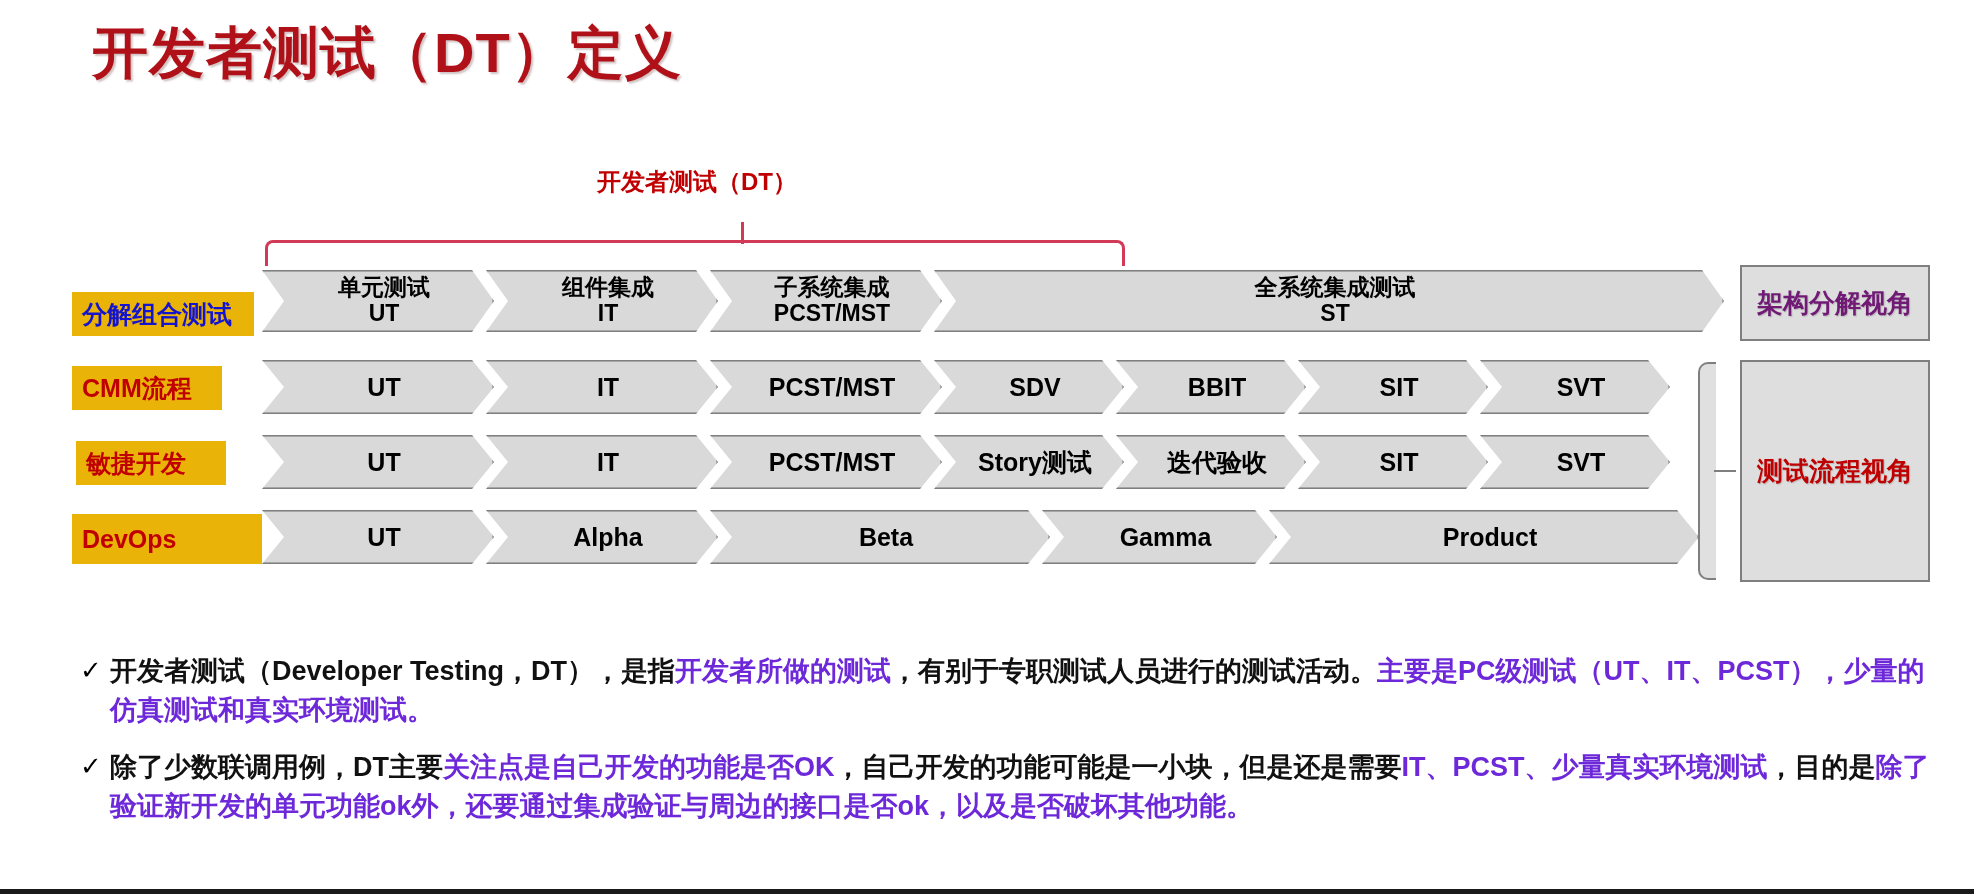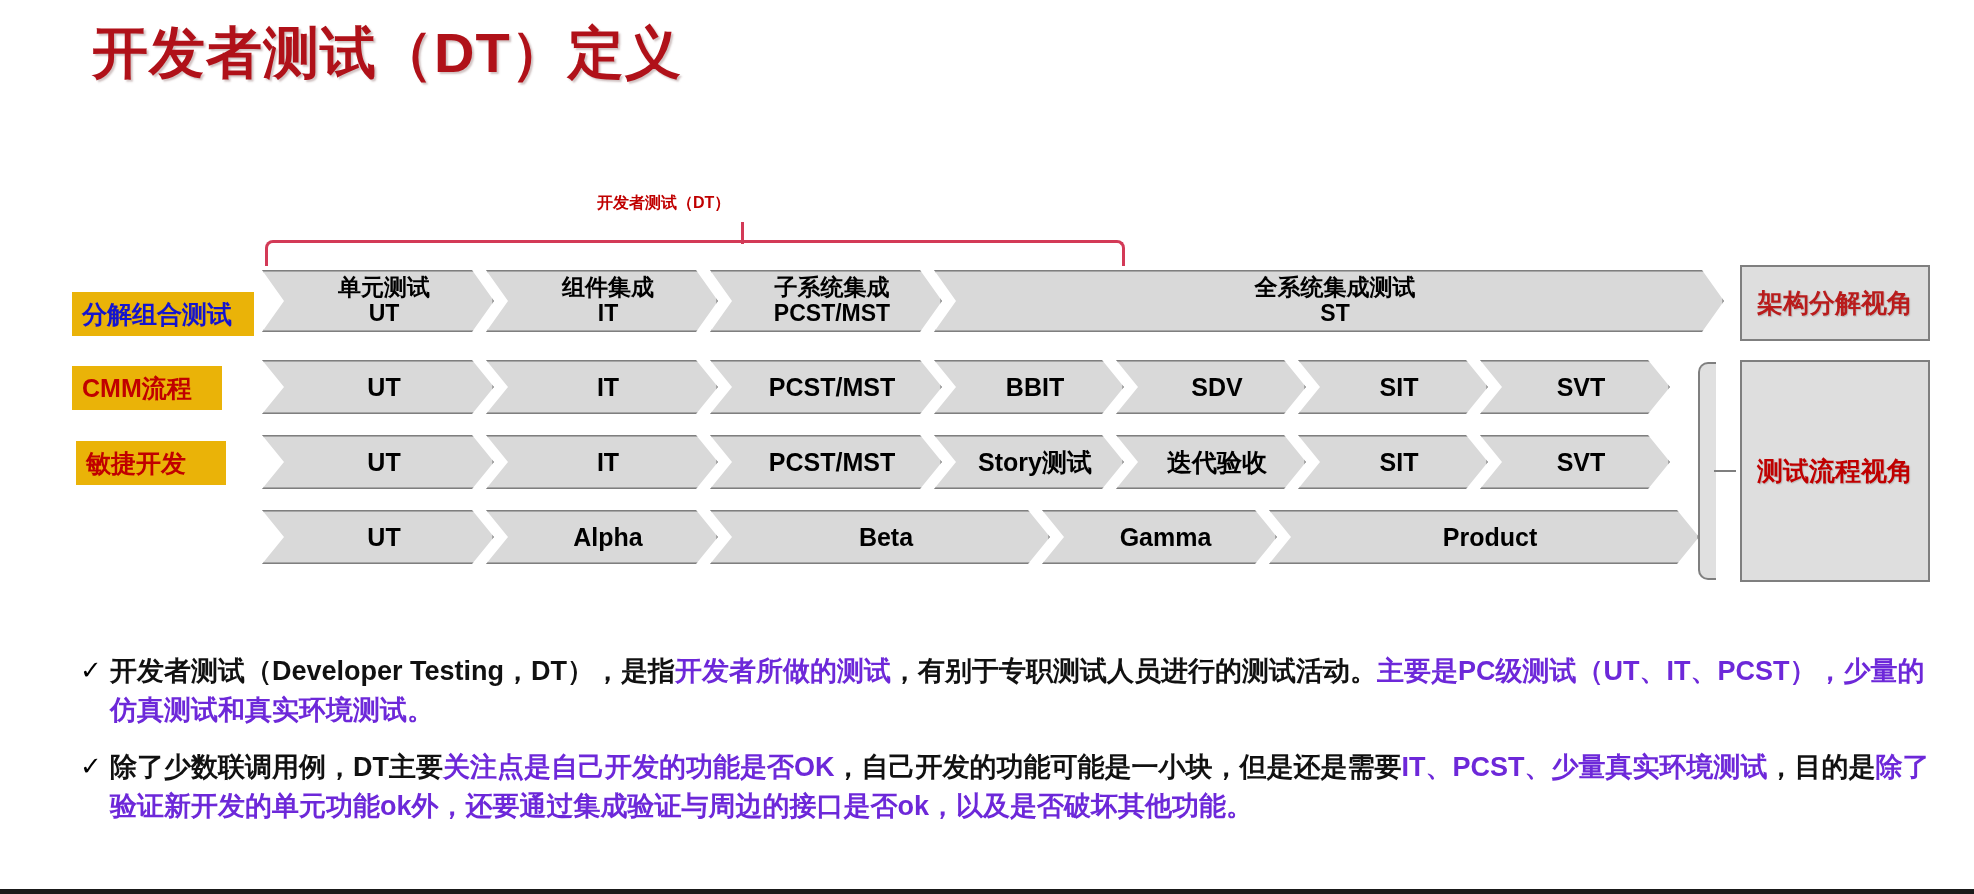--- a/index.html
+++ b/index.html
@@ -33,22 +33,22 @@
     color: #b01119;
     letter-spacing: 1px;
     white-space: nowrap;
     text-shadow: 2px 2px 2px rgba(150,120,120,0.45);
   }
 
   
   .dt-label {
     position: absolute;
     left: 597px;
-    top: 193px;
-    font-size: 16px;
+    top: 166px;
+    font-size: 24px;
     font-weight: bold;
     color: #c00000;
     white-space: nowrap;
   }
   .dt-stem {
     position: absolute;
     left: 741px;
     top: 222px;
     width: 3px;
     height: 22px;
@@ -121,21 +121,21 @@
     position: absolute;
     background: #dedede;
     border: 2px solid #7f7f7f;
     display: flex;
     align-items: center;
     justify-content: center;
     font-weight: bold;
     box-sizing: border-box;
     text-shadow: 1px 1px 1px rgba(150,150,150,0.5);
   }
-  .view-box.blue { color: #b91c1c; }
+  .view-box.blue { color: #701a75; }
   .view-box.red  { color: #c00000; }
 
   .brace {
     position: absolute;
     border: 2px solid #7f7f7f;
     border-right: none;
     border-top-left-radius: 10px;
     border-bottom-left-radius: 10px;
     background: #e0e0e0;
     box-sizing: border-box;
@@ -221,24 +221,24 @@
     <div class="chev" style="width:232px; margin-right:-8px;">
       <span class="lbl">UT</span>
     </div>
     <div class="chev" style="width:232px; margin-right:-8px;">
       <span class="lbl">IT</span>
     </div>
     <div class="chev" style="width:232px; margin-right:-8px;">
       <span class="lbl">PCST/MST</span>
     </div>
     <div class="chev" style="width:190px; margin-right:-8px;">
+      <span class="lbl">SDV</span>
+    </div>
+    <div class="chev" style="width:190px; margin-right:-8px;">
       <span class="lbl">BBIT</span>
-    </div>
-    <div class="chev" style="width:190px; margin-right:-8px;">
-      <span class="lbl">SDV</span>
     </div>
     <div class="chev" style="width:190px; margin-right:-8px;">
       <span class="lbl">SIT</span>
     </div>
     <div class="chev" style="width:190px;">
       <span class="lbl">SVT</span>
     </div>
   </div>
 
   <div class="row-label red" style="left:76px; top:441px; width:150px; height:44px; font-size:25px;">敏捷开发</div>
@@ -260,20 +260,21 @@
       <span class="lbl">迭代验收</span>
     </div>
     <div class="chev" style="width:190px; margin-right:-8px;">
       <span class="lbl">SIT</span>
     </div>
     <div class="chev" style="width:190px;">
       <span class="lbl">SVT</span>
     </div>
   </div>
 
+  <div class="row-label red" style="left:72px; top:514px; width:190px; height:50px; font-size:25px;">DevOps</div>
 
   <div class="row row4" style="top:510px; left:262px;">
     <div class="chev" style="width:232px; margin-right:-8px;">
       <span class="lbl">UT</span>
     </div>
     <div class="chev" style="width:232px; margin-right:-8px;">
       <span class="lbl">Alpha</span>
     </div>
     <div class="chev" style="width:340px; margin-right:-8px;">
       <span class="lbl">Beta</span>

